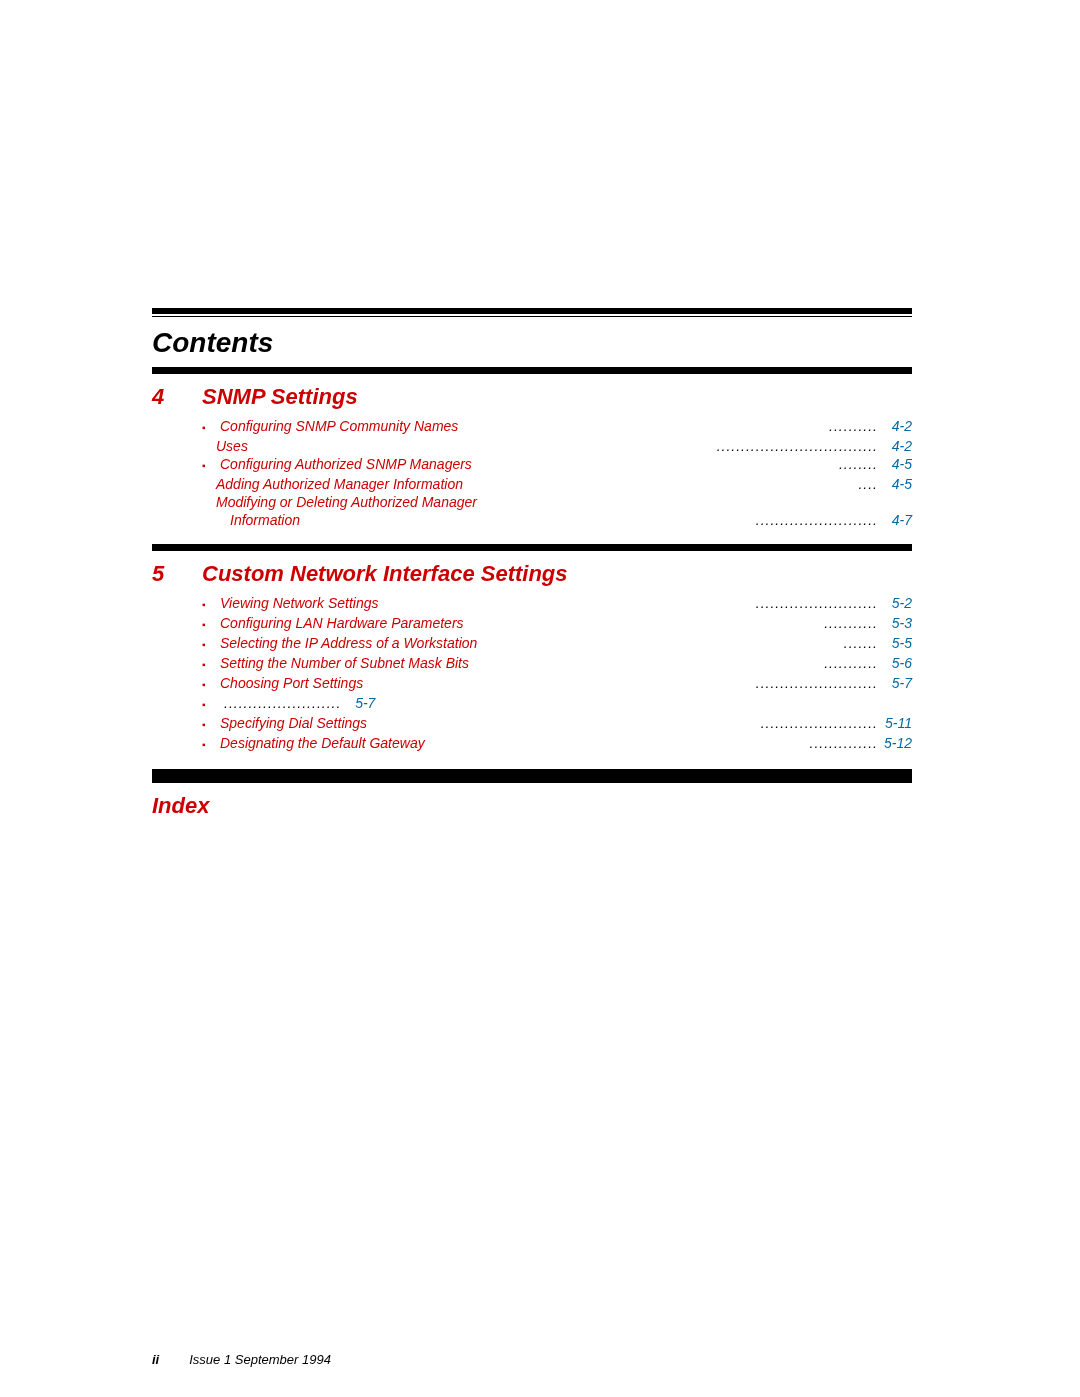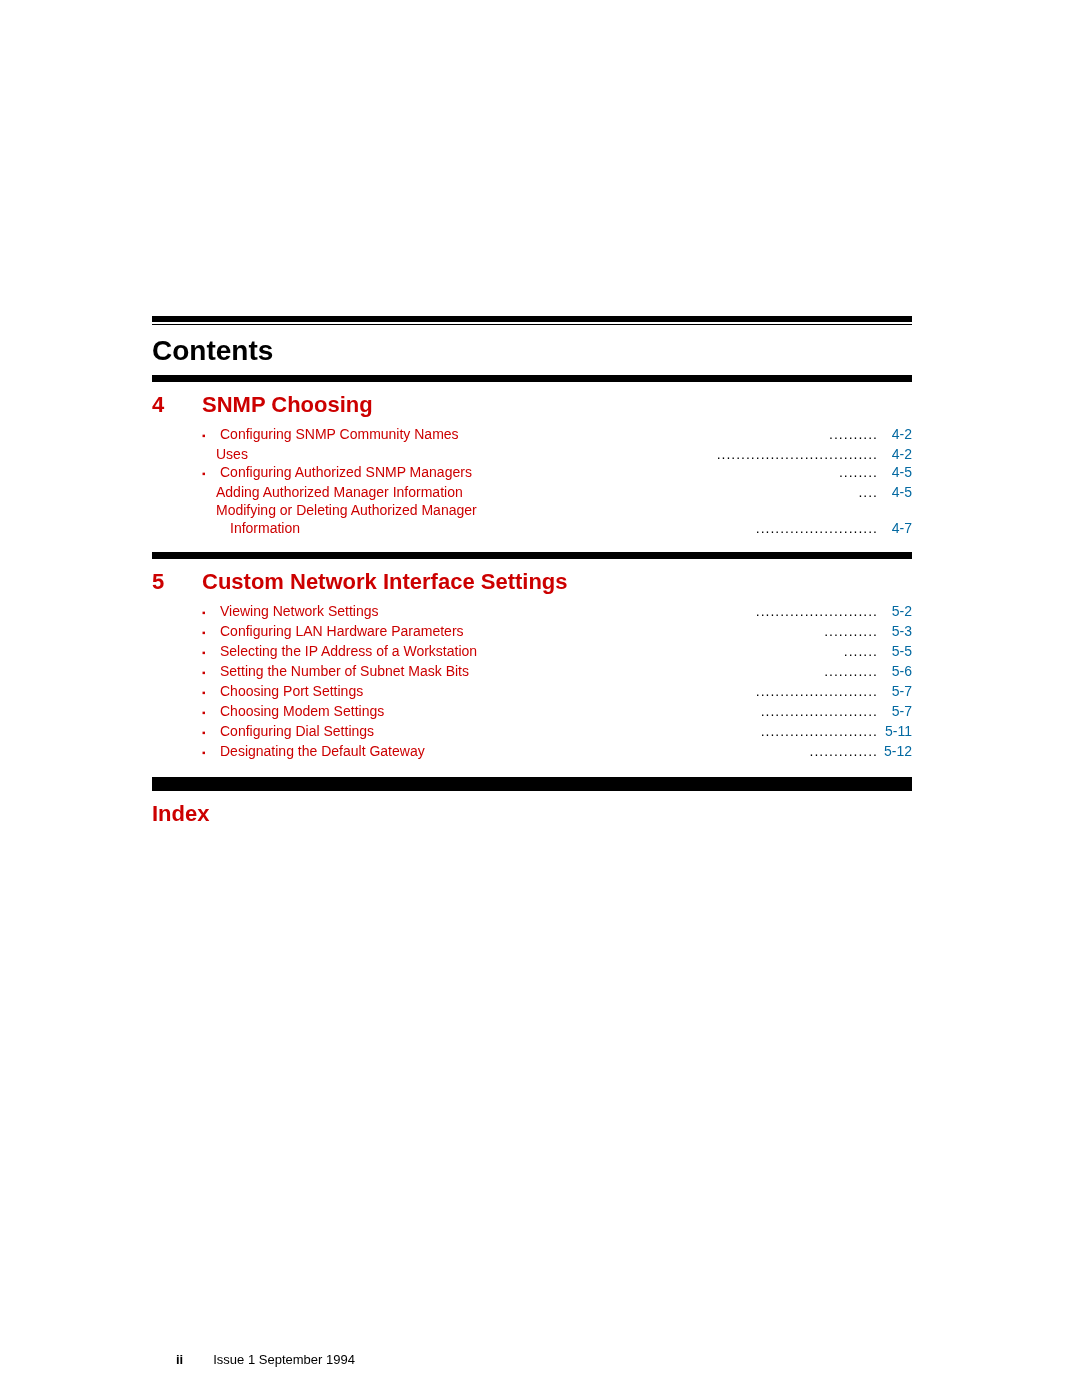--- a/index.html
+++ b/index.html
@@ -13,22 +13,23 @@
       min-height: 1397px;
       background: #ffffff;
       font-family: 'Times New Roman', Times, serif;
       color: #000000;
       position: relative;
     }
 
     .page-container {
       width: 1064px;
       min-height: 1397px;
-      padding: 16px;
+      padding: 8px;
       position: relative;
+      font-style: italic;
     }
 
     .content-area {
       margin: 0 auto;
       width: 760px;
       padding-top: 300px;
       padding-bottom: 60px;
     }
 
     .contents-title {
@@ -146,21 +147,21 @@
     .index-title {
       font-size: 22px;
       font-weight: bold;
       color: #cc0000;
       font-family: 'Arial', sans-serif;
     }
 
     .footer {
       position: absolute;
       bottom: 30px;
-      left: 176px;
+      left: 152px;
       right: 160px;
       display: flex;
       align-items: center;
     }
 
     .footer-left {
       font-size: 13px;
       font-weight: bold;
       font-family: 'Arial', sans-serif;
       color: #000000;
@@ -213,21 +214,21 @@
       <hr class="double-rule-top">
       <hr class="double-rule-bottom">
       <h1 class="contents-title">Contents</h1>
     </div>
 
     <div class="section-block">
       <hr class="section-divider-top">
       <hr class="section-divider-bottom">
       <div class="section-header">
         <span class="section-number">4</span>
-        <span class="section-title">SNMP Choosing</span>
+        <span class="section-title">SNMP Settings</span>
       </div>
       <div class="section-entries">
 
         <div class="entry-row">
           <span class="bullet">▪</span>
           <span class="entry-label">Configuring SNMP Community Names</span>
           <span class="entry-dots">..........</span>
           <span class="entry-page">4-2</span>
         </div>
 
@@ -300,28 +301,27 @@
 
         <div class="entry-row">
           <span class="bullet">▪</span>
           <span class="entry-label">Choosing Port Settings</span>
           <span class="entry-dots">.........................</span>
           <span class="entry-page">5-7</span>
         </div>
 
         <div class="entry-row">
           <span class="bullet">▪</span>
-          <span class="entry-label">Choosing Modem Settings</span>
           <span class="entry-dots">........................</span>
           <span class="entry-page">5-7</span>
         </div>
 
         <div class="entry-row">
           <span class="bullet">▪</span>
-          <span class="entry-label">Configuring Dial Settings</span>
+          <span class="entry-label">Specifying Dial Settings</span>
           <span class="entry-dots">........................</span>
           <span class="entry-page">5-11</span>
         </div>
 
         <div class="entry-row">
           <span class="bullet">▪</span>
           <span class="entry-label">Designating the Default Gateway</span>
           <span class="entry-dots">..............</span>
           <span class="entry-page">5-12</span>
         </div>

